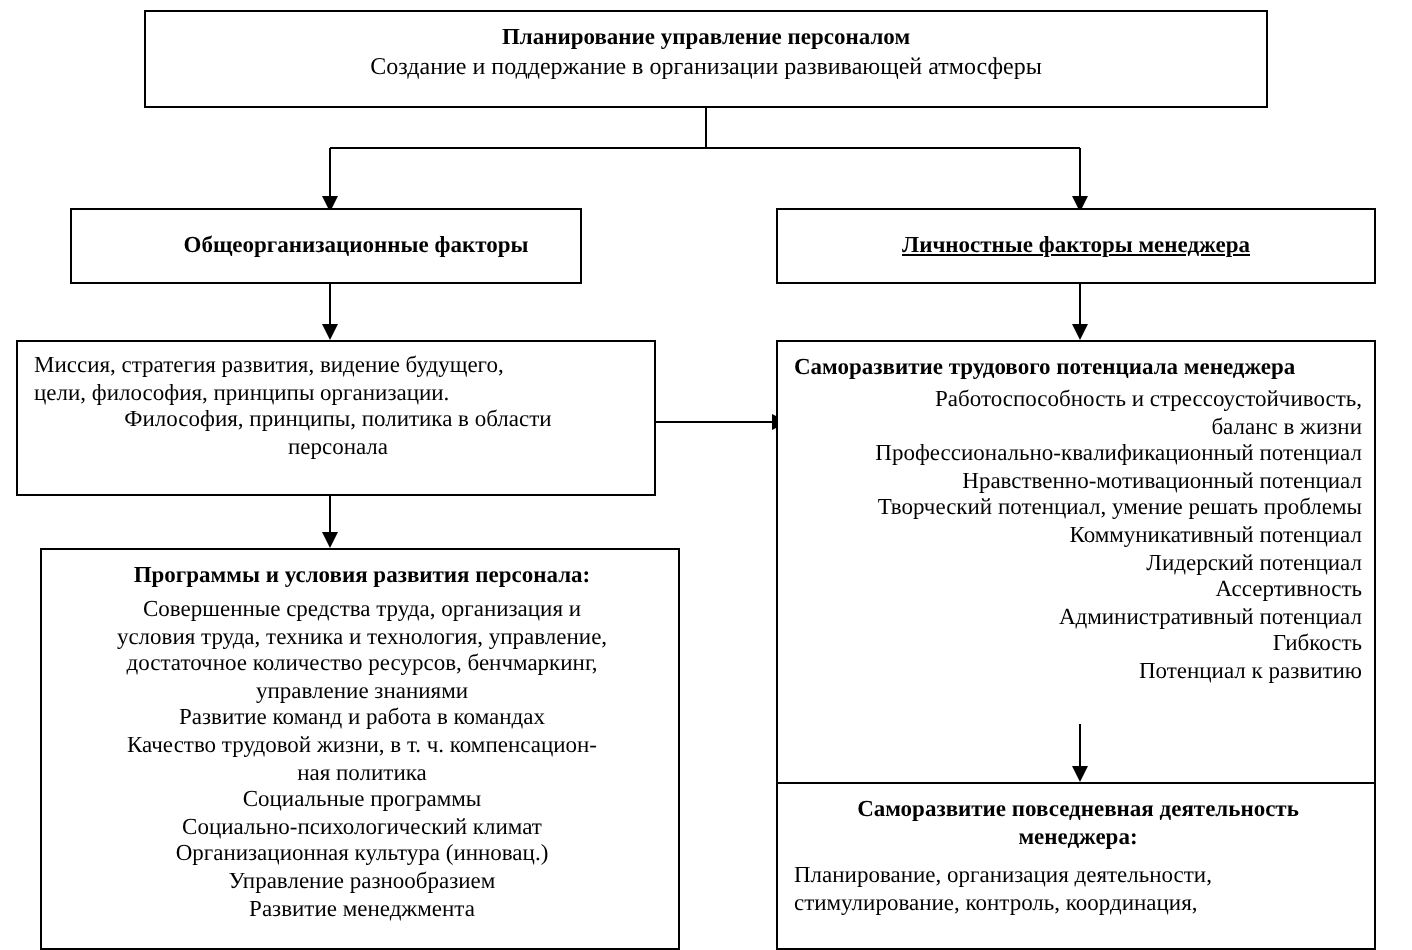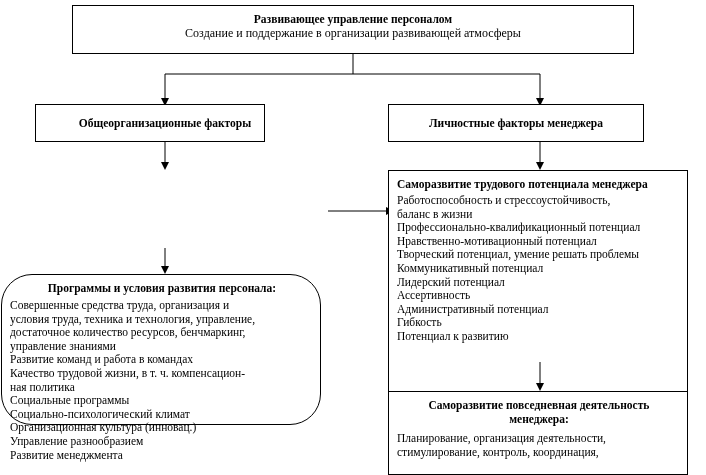--- a/index.html
+++ b/index.html
@@ -63,91 +63,97 @@
     position: absolute;
   }
   svg { display: block; overflow: visible; }
 </style>
 </head>
 <body>
 
 <div id="canvas">
 
   <div class="box" style="left:72px; top:5px; width:562px; height:49px; padding-top:6px;">
-    <p class="ttl">Развивающее управление персоналом</p>
+    <p class="ttl">Планирование управление персоналом</p>
     <p class="sub">Создание и поддержание в организации развивающей атмосферы</p>
   </div>
 
   <div class="arrow" style="left:0px; top:54px; width:706px; height:52px;">
     <svg width="706" height="52">
       <line x1="353" y1="0" x2="353" y2="20" stroke="#000" stroke-width="1"></line>
       <line x1="165" y1="20" x2="540" y2="20" stroke="#000" stroke-width="1"></line>
       <line x1="165" y1="20" x2="165" y2="44" stroke="#000" stroke-width="1"></line>
       <line x1="540" y1="20" x2="540" y2="44" stroke="#000" stroke-width="1"></line>
       <polygon points="165,52 161,44 169,44" fill="#000"></polygon>
       <polygon points="540,52 536,44 544,44" fill="#000"></polygon>
     </svg>
   </div>
 
-  <div class="box" style="left:35px; top:104px; width:230px; height:38px; display:flex; align-items:center; justify-content:center;padding-left:36px;">
+  <div class="box" style="left:35px; top:104px; width:256px; height:38px; display:flex; align-items:center; justify-content:center;padding-left:36px;">
     <p class="ttl">Общеорганизационные факторы</p>
   </div>
 
-  <div class="box" style="left:388px; top:104px; width:256px; height:38px; display:flex; align-items:center; justify-content:center;">
+  <div class="box" style="left:388px; top:104px; width:300px; height:38px; display:flex; align-items:center; justify-content:center;text-decoration:underline;">
     <p class="ttl">Личностные факторы менеджера</p>
   </div>
 
   <div class="arrow" style="left:156px; top:142px; width:20px; height:28px;">
     <svg width="20" height="28">
       <line x1="9" y1="0" x2="9" y2="20" stroke="#000" stroke-width="1"></line>
       <polygon points="9,28 5,20 13,20" fill="#000"></polygon>
     </svg>
   </div>
 
   <div class="arrow" style="left:531px; top:142px; width:20px; height:28px;">
     <svg width="20" height="28">
       <line x1="9" y1="0" x2="9" y2="20" stroke="#000" stroke-width="1"></line>
       <polygon points="9,28 5,20 13,20" fill="#000"></polygon>
     </svg>
   </div>
 
+  <div class="box" style="left:8px; top:170px; width:320px; height:78px; padding-top:6px; padding-left:8px;">
+    <p class="body-txt">Миссия, стратегия развития, видение будущего,
+цели, философия, принципы организации.</p>
+    <p class="body-ctr">Философия, принципы, политика в области
+персонала</p>
+  </div>
 
   <div class="arrow" style="left:328px; top:205px; width:66px; height:12px;">
     <svg width="66" height="12">
       <line x1="0" y1="6" x2="58" y2="6" stroke="#000" stroke-width="1"></line>
       <polygon points="66,6 58,2 58,10" fill="#000"></polygon>
     </svg>
   </div>
 
   <div class="arrow" style="left:156px; top:248px; width:20px; height:26px;">
     <svg width="20" height="26">
       <line x1="9" y1="0" x2="9" y2="18" stroke="#000" stroke-width="1"></line>
       <polygon points="9,26 5,18 13,18" fill="#000"></polygon>
     </svg>
   </div>
 
-  <div class="box" style="left:1px; top:274px; width:320px; height:151px; padding-top:6px; padding-left:8px;border-radius:31px;">
+  <div class="box" style="left:20px; top:274px; width:320px; height:201px; padding-top:6px; padding-left:8px;">
     <p class="ttl">Программы и условия развития персонала:</p>
-    <p class="body-txt" style="margin-top:4px;">Совершенные средства труда, организация и
+    <p class="body-txt" style="margin-top:4px;text-align:center;">Совершенные средства труда, организация и
 условия труда, техника и технология, управление,
 достаточное количество ресурсов, бенчмаркинг,
 управление знаниями
 Развитие команд и работа в командах
 Качество трудовой жизни, в т. ч. компенсацион-
 ная политика
 Социальные программы
 Социально-психологический климат
 Организационная культура (инновац.)
 Управление разнообразием
 Развитие менеджмента</p>
   </div>
 
   <div class="box" style="left:388px; top:170px; width:300px; height:235px; padding-top:6px; padding-left:8px;">
     <p class="ttl-left">Саморазвитие трудового потенциала менеджера</p>
-    <p class="body-txt" style="margin-top:3px;">Работоспособность и стрессоустойчивость,
+    <p class="body-txt" style="margin-top:3px;text-align:right;">Работоспособность и стрессоустойчивость,
 баланс в жизни
 Профессионально-квалификационный потенциал
 Нравственно-мотивационный потенциал
 Творческий потенциал, умение решать проблемы
 Коммуникативный потенциал
 Лидерский потенциал
 Ассертивность
 Административный потенциал
 Гибкость
 Потенциал к развитию</p>

